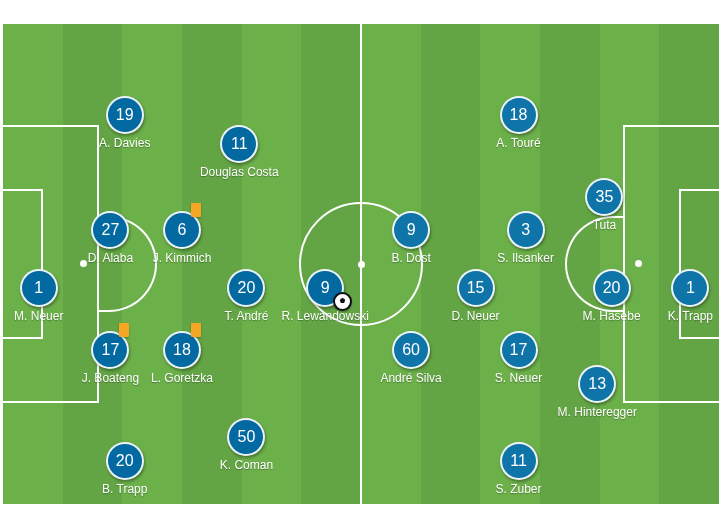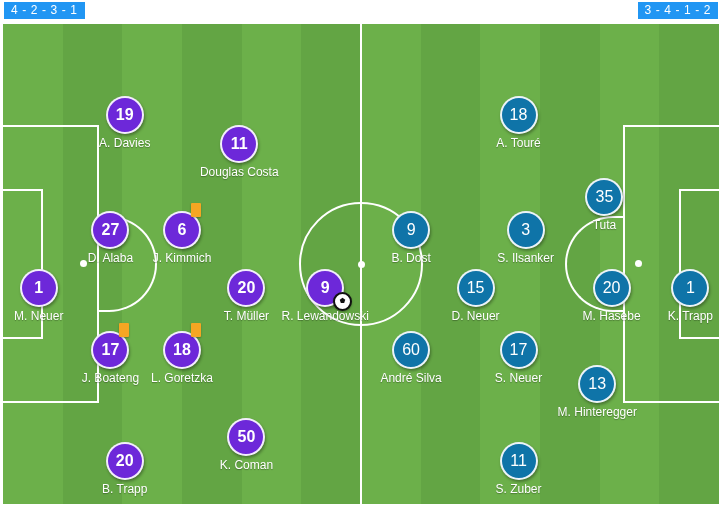--- a/index.html
+++ b/index.html
@@ -163,21 +163,21 @@
     border: 2px solid rgba(255,255,255,0.92);
     box-sizing: border-box;
     display: flex;
     align-items: center;
     justify-content: center;
     color: #ffffff;
     font-size: 16px;
     font-family: "Liberation Sans", sans-serif;
     box-shadow: 1px 2px 3px rgba(0,0,0,0.33);
   }
-  .player.home .marker { background: #6d28d9; font-weight: bold; }
+  .player.home .marker { background: #0369a1; }
   .player.away .marker { background: #0f74a8; }
 
   .pname {
     position: absolute;
     left: 50%;
     top: 50%;
     transform: translate(-50%, 0);
     margin-top: 21px;
     color: #ffffff;
     font-size: 12px;
@@ -215,24 +215,20 @@
     justify-content: center;
     box-shadow: 0 1px 2px rgba(0,0,0,0.35);
   }
   .goal-ball svg { display: block; }
 </style>
 </head>
 <body>
 
 <div id="app">
 
-  <div class="formation-bar">
-    <div class="formation-badge left">4 - 2 - 3 - 1</div>
-    <div class="formation-badge right">3 - 4 - 1 - 2</div>
-  </div>
 
   <div class="pitch-wrap">
     <div class="pitch">
 
       <div class="stripes" id="stripes">
           <div class="stripe a"></div>
           <div class="stripe b"></div>
           <div class="stripe a"></div>
           <div class="stripe b"></div>
           <div class="stripe a"></div>
@@ -292,21 +288,21 @@
             <div class="marker">18</div>
             <div class="pname">L. Goretzka</div>
             <div class="card-yellow"></div>
           </div>
           <div class="player home" style="left: 33%; top: 25%;">
             <div class="marker">11</div>
             <div class="pname">Douglas Costa</div>
           </div>
           <div class="player home" style="left: 34%; top: 55%;">
             <div class="marker">20</div>
-            <div class="pname">T. Müller</div>
+            <div class="pname">T. André</div>
           </div>
           <div class="player home" style="left: 34%; top: 86%;">
             <div class="marker">50</div>
             <div class="pname">K. Coman</div>
           </div>
           <div class="player home" style="left: 45%; top: 55%;">
             <div class="marker">9</div>
             <div class="pname">R. Lewandowski</div>
             <div class="goal-ball">
               <svg width="11" height="11" viewBox="0 0 24 24">

